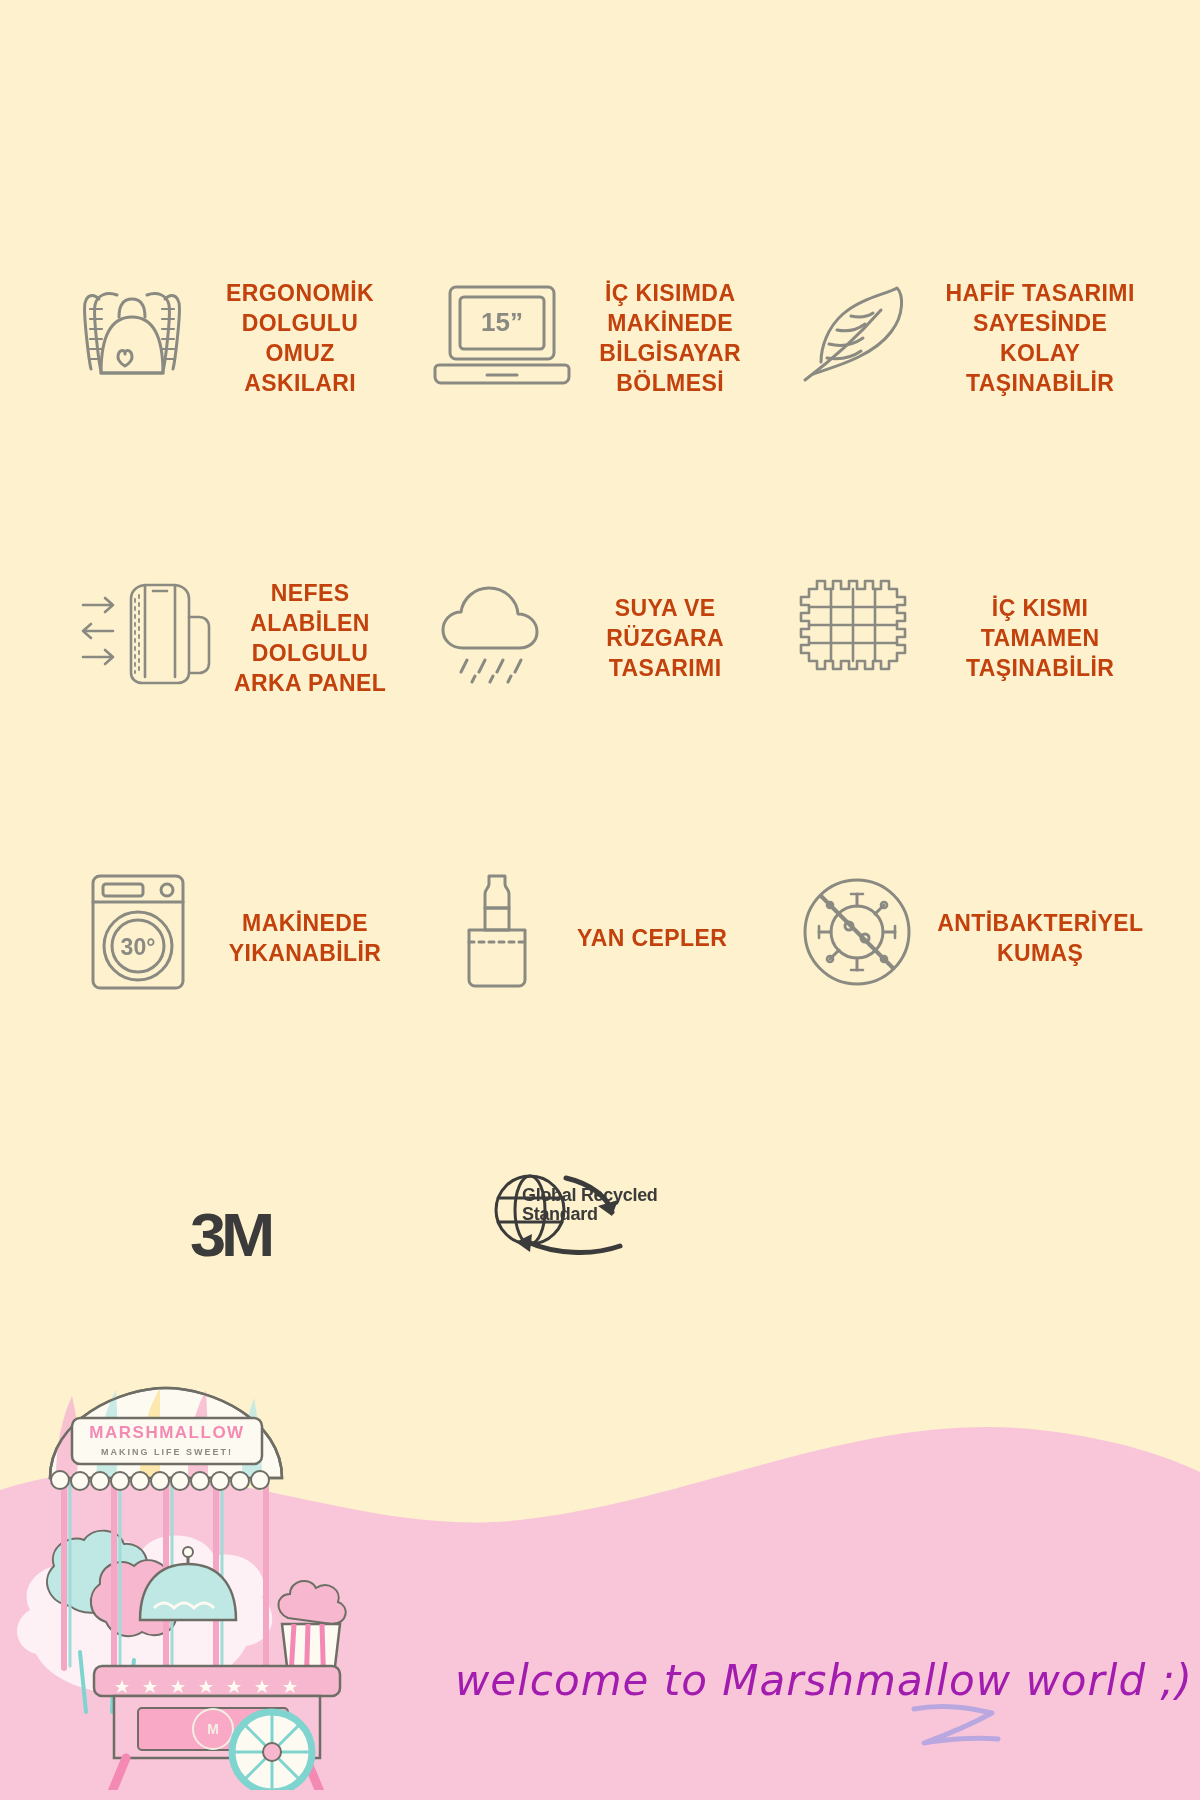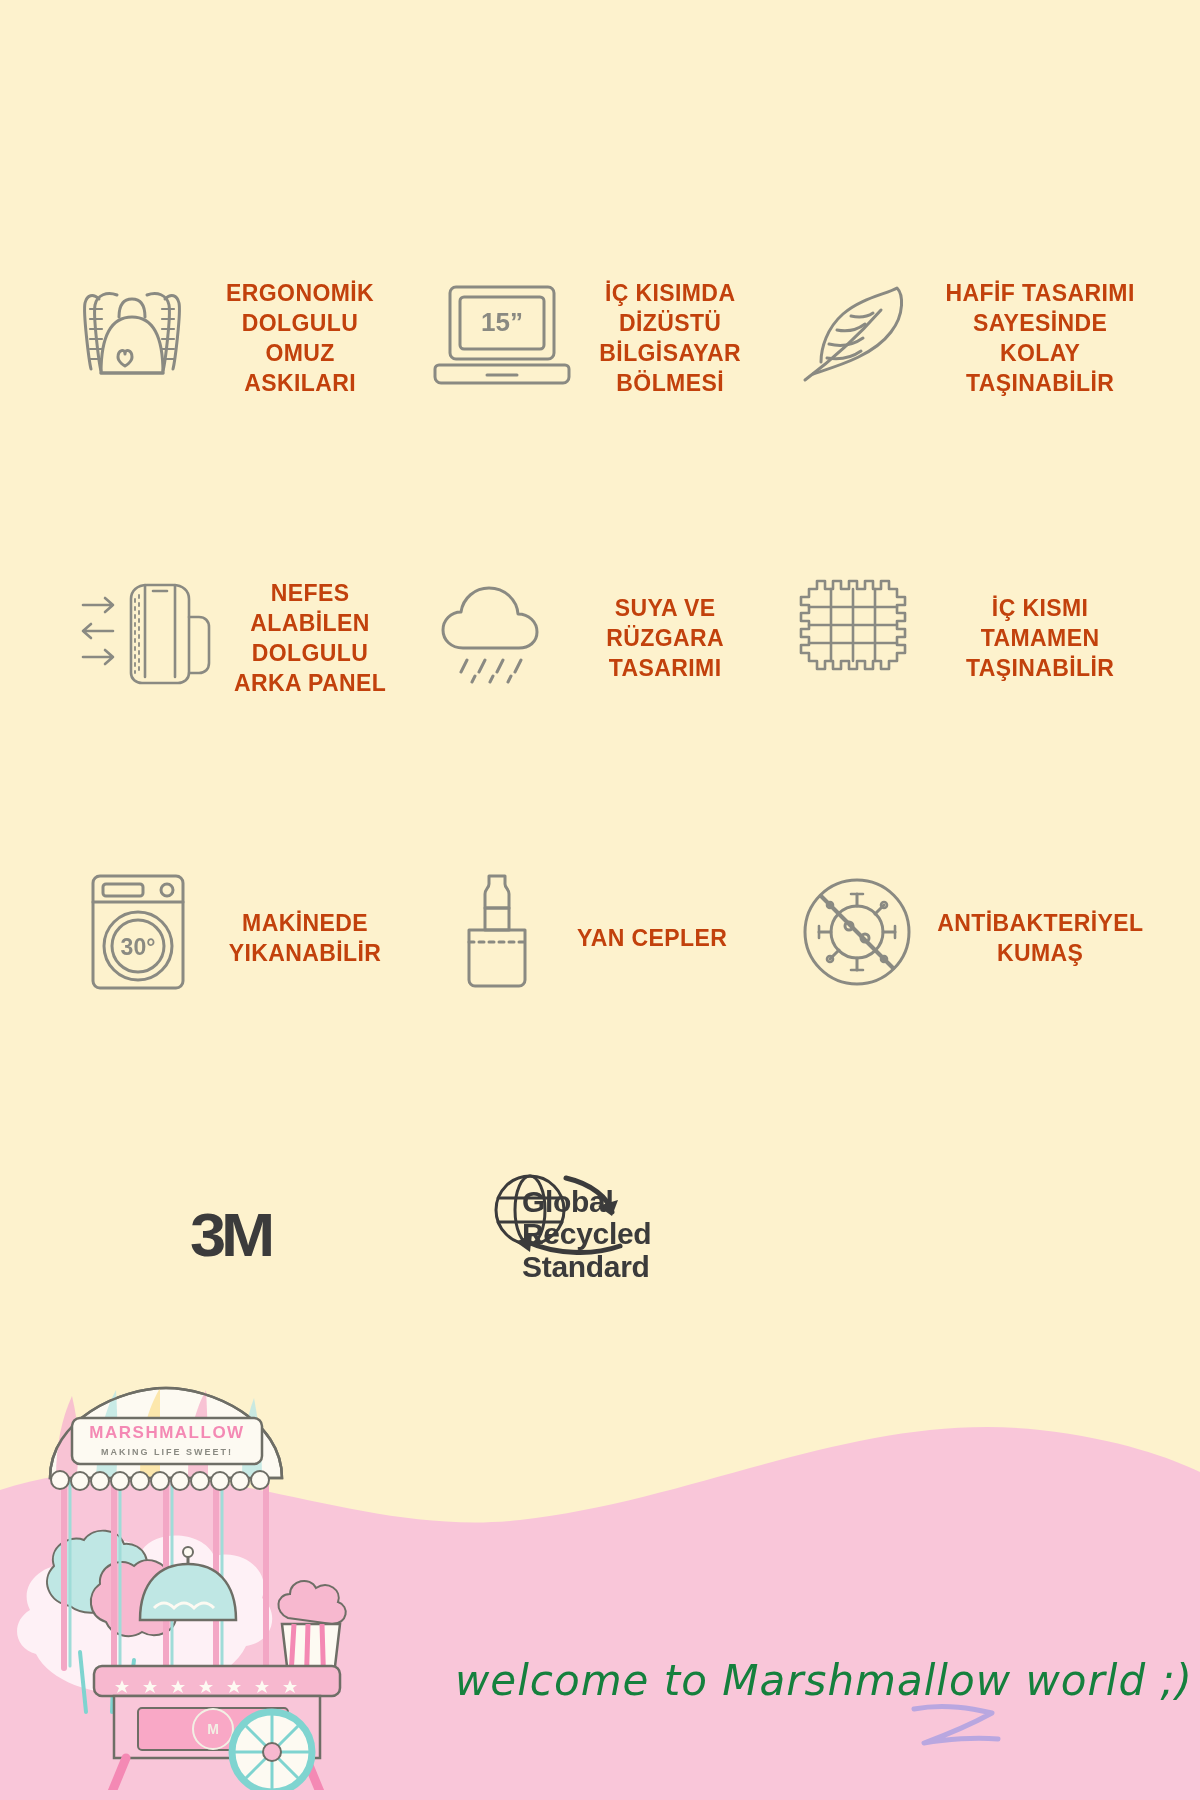--- a/index.html
+++ b/index.html
@@ -90,21 +90,21 @@
     position: relative;
     width: 260px;
     height: 110px;
   }
   .grs-text {
     position: absolute;
     left: 52px;
     top: 26px;
     font-family: "Liberation Sans", sans-serif;
     font-weight: bold;
-    font-size: 30px;
+    font-size: 18px;
     line-height: 1.08;
     color: #3b3b3b;
     letter-spacing: -0.3px;
   }
 
   
   .wave {
     position: absolute;
     left: 0;
     bottom: 0;
@@ -113,21 +113,21 @@
   }
 
   
   .welcome {
     position: absolute;
     left: 455px;
     bottom: 95px;
     font-family: "DejaVu Sans", sans-serif;
     font-style: italic;
     font-size: 42px;
-    color: #15803d;
+    color: #a21caf;
     letter-spacing: 1px;
     white-space: nowrap;
   }
   .squiggle {
     position: absolute;
     right: 190px;
     bottom: 45px;
   }
 
   
@@ -169,21 +169,21 @@
     <div class="feature">
       <div class="icon-wrap">
         <svg width="170" height="140" viewBox="0 0 170 140" fill="none" stroke="#8a8a82" stroke-width="3" stroke-linecap="round" stroke-linejoin="round">
           <rect x="33" y="22" width="104" height="72" rx="6"></rect>
           <rect x="43" y="32" width="84" height="52" rx="4"></rect>
           <path d="M22 100 h126 a4 4 0 0 1 4 4 v8 a6 6 0 0 1 -6 6 H24 a6 6 0 0 1 -6 -6 v-8 a4 4 0 0 1 4 -4 Z"></path>
           <path d="M70 110 h30"></path>
           <text x="85" y="66" font-family="Liberation Sans, sans-serif" font-size="26" font-weight="bold" fill="#8a8a82" stroke="none" text-anchor="middle">15”</text>
         </svg>
       </div>
-      <div class="label">İÇ KISIMDA DİZÜSTÜ BİLGİSAYAR BÖLMESİ</div>
+      <div class="label">İÇ KISIMDA MAKİNEDE BİLGİSAYAR BÖLMESİ</div>
     </div>
 
     <div class="feature">
       <div class="icon-wrap">
         <svg width="160" height="130" viewBox="0 0 160 130" fill="none" stroke="#8a8a82" stroke-width="3" stroke-linecap="round" stroke-linejoin="round">
           <path d="M36 104 C60 96 96 86 114 62 C128 44 126 24 120 18 C110 24 84 28 66 44 C50 58 44 78 44 92"></path>
           <path d="M28 110 C44 98 76 72 104 40"></path>
           <path d="M60 60 c10 2 20 0 28 -6"></path>
           <path d="M52 74 c12 3 24 1 34 -6"></path>
           <path d="M50 88 c12 2 24 0 34 -7"></path>

